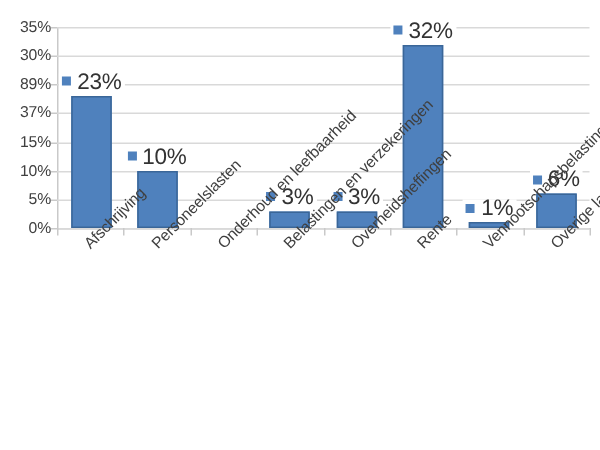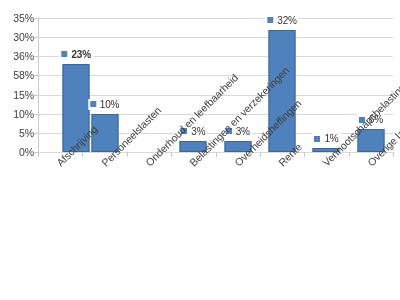--- a/index.html
+++ b/index.html
@@ -111,21 +111,21 @@
     line-height: 11px;
   }
   .data-label .marker {
     display: inline-block;
     width: 6px;
     height: 6px;
     background: #4f81bd;
     flex: 0 0 auto;
   }
   .data-label .value {
-    font-size: 10px;
+    font-size: 15px;
     color: #333333;
     letter-spacing: -0.2px;
   }
 
   
   .x-tick {
     position: absolute;
     top: 152px;
     width: 1px;
     height: 5px;
@@ -155,23 +155,23 @@
 </head>
 <body>
 
 <div id="chart-root">
 
   <div id="y-axis-ticks">
       <div class="y-tick-label" style="top: 13px;">35%</div>
       <div class="y-tick-mark" style="top: 18px;"></div>
       <div class="y-tick-label" style="top: 32.1429px; text-align: right;">30%</div>
       <div class="y-tick-mark" style="top: 37.1429px;"></div>
-      <div class="y-tick-label" style="top: 51.2857px;">36%</div>
+      <div class="y-tick-label" style="top: 51.2857px;">89%</div>
       <div class="y-tick-mark" style="top: 56.2857px;"></div>
-      <div class="y-tick-label" style="top: 70.4286px;">58%</div>
+      <div class="y-tick-label" style="top: 70.4286px;">37%</div>
       <div class="y-tick-mark" style="top: 75.4286px;"></div>
       <div class="y-tick-label" style="top: 89.5714px; padding-left: 44px;">15%</div>
       <div class="y-tick-mark" style="top: 94.5714px;"></div>
       <div class="y-tick-label" style="top: 108.714px;">10%</div>
       <div class="y-tick-mark" style="top: 113.714px;"></div>
       <div class="y-tick-label" style="top: 127.857px;">5%</div>
       <div class="y-tick-mark" style="top: 132.857px;"></div>
       <div class="y-tick-label" style="top: 147px;">0%</div>
       <div class="y-tick-mark" style="top: 152px;"></div>
     </div>
@@ -181,21 +181,21 @@
 
   <div id="plot-area">
       <div class="gridline" style="top: 0px;"></div>
       <div class="gridline" style="top: 19.1429px;"></div>
       <div class="gridline" style="top: 38.2857px;"></div>
       <div class="gridline" style="top: 57.4286px;"></div>
       <div class="gridline" style="top: 76.5714px;"></div>
       <div class="gridline" style="top: 95.7143px;"></div>
       <div class="gridline" style="top: 114.857px;"></div>
       <div class="gridline" style="top: 134px;"></div>
-      <div class="bar-slot" style="left: 16px; width: 44.375px; font-weight: bold;">
+      <div class="bar-slot" style="left: 1px; width: 44.375px;">
         <div class="bar" title="Afschrijving 23%" style="height: 88.0571px; background: rgb(79, 129, 189);"></div>
         <div class="data-label" style="bottom: 92.0571px;">
           <span class="marker" style="background: rgb(79, 129, 189);"></span>
           <span class="value">23%</span>
         </div>
       </div>
       <div class="bar-slot" style="left: 44.375px; width: 44.375px;">
         <div class="bar" title="Personeelslasten 10%" style="height: 38.2857px; background: rgb(79, 129, 189);"></div>
         <div class="data-label" style="bottom: 42.2857px;">
           <span class="marker" style="background: rgb(79, 129, 189);"></span>

